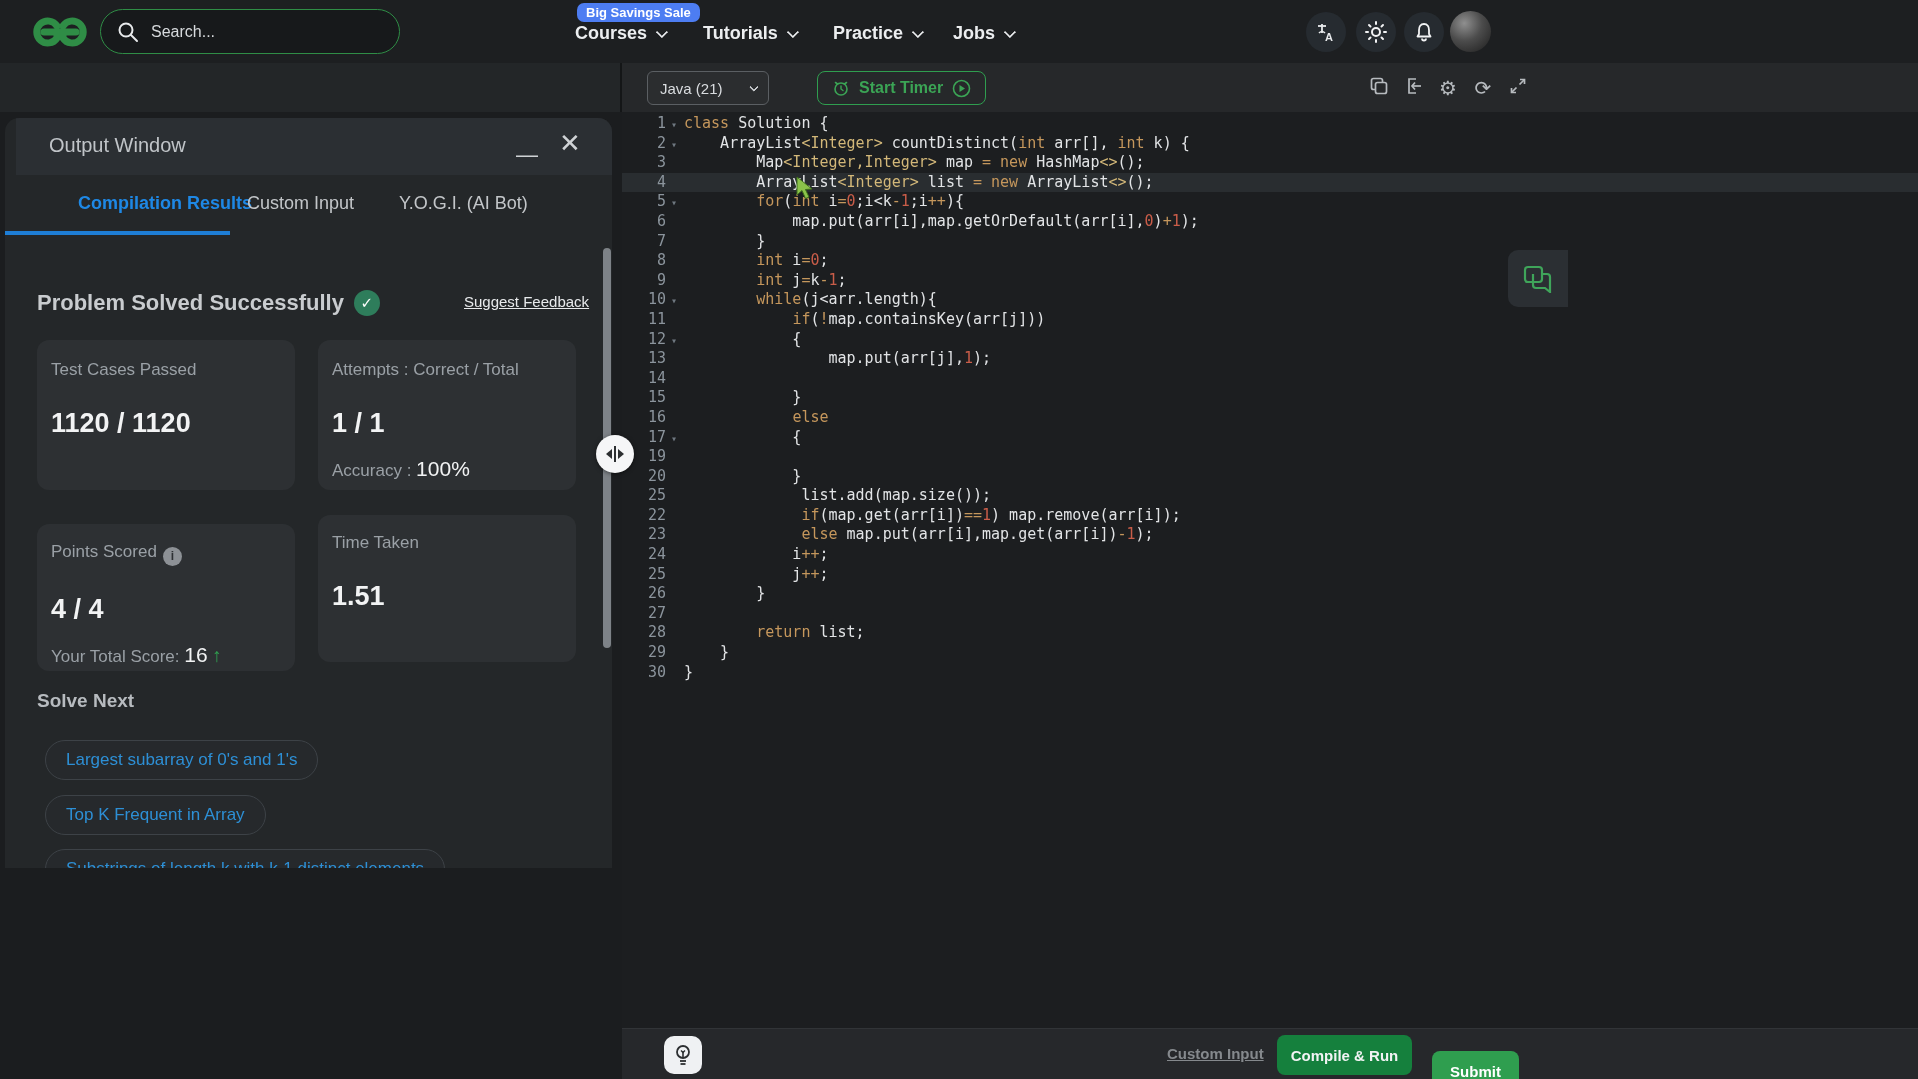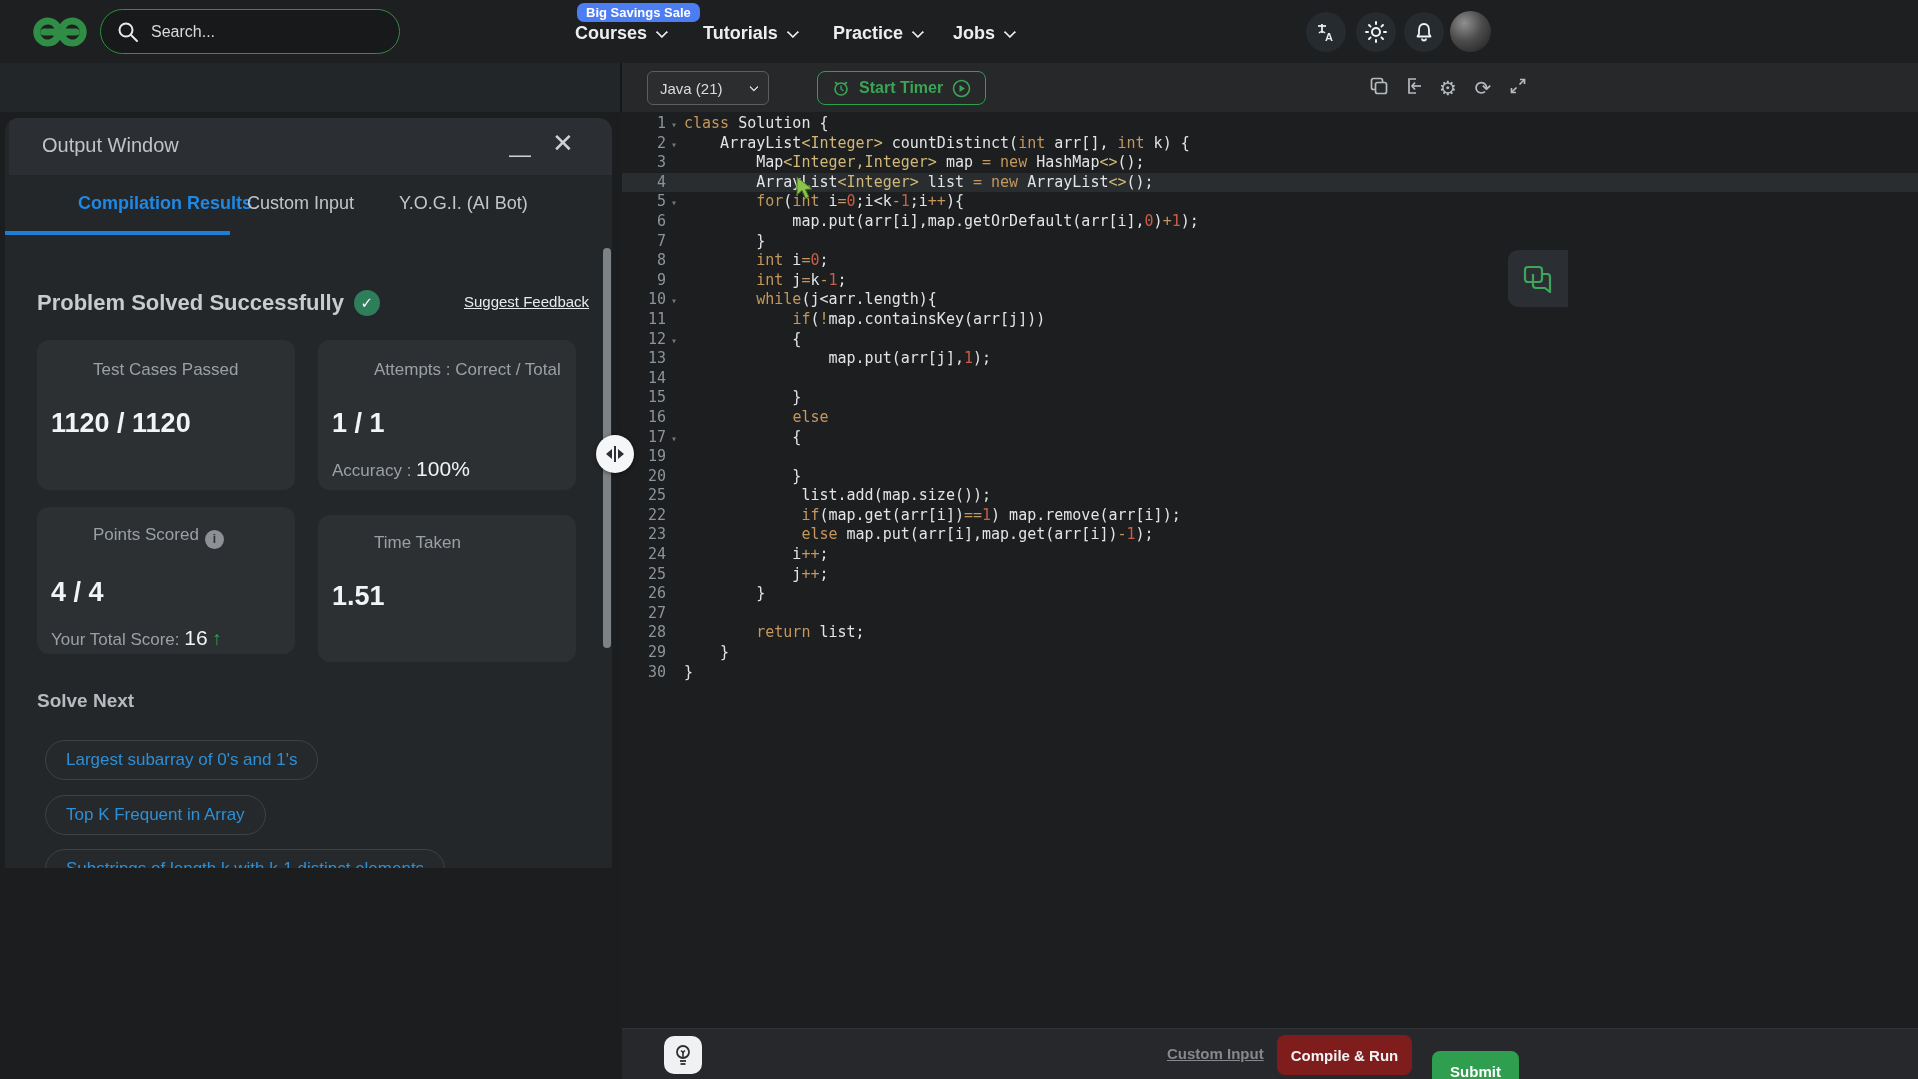--- a/index.html
+++ b/index.html
@@ -41,38 +41,38 @@
   #lang-select .chev { border-color:#c6c9cc; width:7px; height:7px; }
   #start-timer { left:195px; top:8px; height:34px; border:1.5px solid #2f9e4f; border-radius:8px;
     background:transparent; color:#3ba455; font-size:16px; font-weight:600; display:flex; align-items:center;
     gap:9px; padding:0 14px; position:absolute; cursor:pointer; }
   .tool-ic { top:13px; width:24px; height:24px; color:#b7bbbf; font-size:20px; line-height:24px;
     text-align:center; cursor:pointer; position:absolute; }
 
   
   #output-panel { left:5px; top:118px; width:607px; height:750px; background:#242729;
     border-radius:14px 14px 0 0; overflow:hidden; }
-  #output-header { left:4px; top:0; width:100%; height:57px; background:#2b2f33; position:absolute; }
+  #output-header { left:11px; top:0; width:100%; height:57px; background:#2b2f33; position:absolute; }
   #output-title { left:33px; top:16px; color:#c0c4c8; font-size:20px; position:absolute; }
   #min-btn { left:500px; top:24px; width:26px; height:20px; color:#cfd2d5; font-size:22px; position:absolute; cursor:pointer; }
   #close-btn { left:543px; top:10px; width:28px; height:30px; color:#cfd2d5; font-size:26px; position:absolute; cursor:pointer; }
 
   .otab { top:75px; position:absolute; font-size:18px; color:#c3c6c9; cursor:pointer; }
   .otab.active { color:#1e88e5; font-weight:700;margin-left:41px; }
   #otab-underline { left:0; top:113px; width:225px; height:4px; background:#1e7ed6; position:absolute; }
 
   #status-row { left:32px; top:172px; position:absolute; display:flex; align-items:center; gap:10px; }
   #status-text { color:#c9cccf; font-size:22px; font-weight:700; }
   #check-badge { width:26px; height:26px; border-radius:50%; background:#2e7d5b; color:#fff;
     display:flex; align-items:center; justify-content:center; font-size:15px; font-weight:700; }
   #suggest-feedback { left:459px; top:175px; position:absolute; color:#e8eaec; font-size:15px;
     text-decoration:underline; cursor:pointer; }
 
   .rescard { position:absolute; width:258px; background:#2d3033; border-radius:12px; }
-  .rescard .lbl { color:#9aa0a6; font-size:17px;margin-left:42px; }
+  .rescard .lbl { color:#9aa0a6; font-size:17px; }
   .rescard .val { color:#f2f3f4; font-size:27px; font-weight:700; margin-top:28px; }
   .rescard .sub { margin-top:18px; color:#9aa0a6; font-size:17px; }
   .rescard .sub b { color:#f2f3f4; font-size:21px; font-weight:400; }
   .info-dot { display:inline-flex; width:19px; height:19px; border-radius:50%; background:#8d9196;
     color:#2d3033; font-size:12px; font-weight:700; align-items:center; justify-content:center;
     vertical-align:-3px; margin-left:6px; }
   .up-arrow { color:#2f9e4f; font-weight:700; font-size:19px; }
 
   #solve-next-h { left:32px; top:572px; position:absolute; color:#b7bbbf; font-size:19px; font-weight:700; }
   .pill { position:absolute; left:40px; height:40px; border:1px solid #3d4periodo247; border:1px solid #3d4247;
@@ -106,21 +106,21 @@
   
   #chat-widget { left:1508px; top:250px; width:60px; height:57px; background:#2b2f33;
     border-radius:10px 0 0 10px; display:flex; align-items:center; justify-content:center; cursor:pointer; z-index:20; }
 
   
   #footer { left:622px; top:1028px; width:1296px; height:51px; background:#26282b; border-top:1px solid #313437; }
   #bulb-btn { left:42px; top:7px; width:38px; height:38px; background:#eff1f3; border-radius:10px;
     display:flex; align-items:center; justify-content:center; position:absolute; cursor:pointer; }
   #custom-input-link { left:545px; top:16px; position:absolute; color:#85898d; font-size:15px;
     font-weight:700; text-decoration:underline; cursor:pointer; }
-  #compile-btn { left:655px; top:6px; width:135px; height:40px; background:#7f1d1d; border:none;
+  #compile-btn { left:655px; top:6px; width:135px; height:40px; background:#15803d; border:none;
     border-radius:8px; color:#f2f3f4; font-size:15px; font-weight:700; position:absolute; cursor:pointer; }
   #submit-btn { left:810px; top:22px; width:87px; height:40px; background:#2f9e4f; border:none;
     border-radius:8px; color:#fff; font-size:15px; font-weight:700; position:absolute; cursor:pointer; }
 </style>
 </head>
 <body>
 
 <div id="stage">
 
   <div id="navbar" class="abs">
@@ -288,21 +288,21 @@
       <div class="val">1120 / 1120</div>
     </div>
     <div class="rescard" style="left:313px; top:222px; height:150px; padding:20px 14px;">
       <div class="lbl">Attempts : Correct / Total</div>
       <div class="val">1 / 1</div>
       <div class="sub">
         <span>Accuracy :</span>
         <b>100%</b>
       </div>
     </div>
-    <div class="rescard" style="left:32px; top:389px; height:147px; padding:18px 14px;">
+    <div class="rescard" style="left:32px; top:406px; height:147px; padding:18px 14px;">
       <div class="lbl">
         <span>Points Scored</span><span class="info-dot">i</span>
       </div>
       <div class="val">4 / 4</div>
       <div class="sub">
         <span>Your Total Score:</span>
         <b>16</b>
         <span class="up-arrow">↑</span>
       </div>
     </div>

